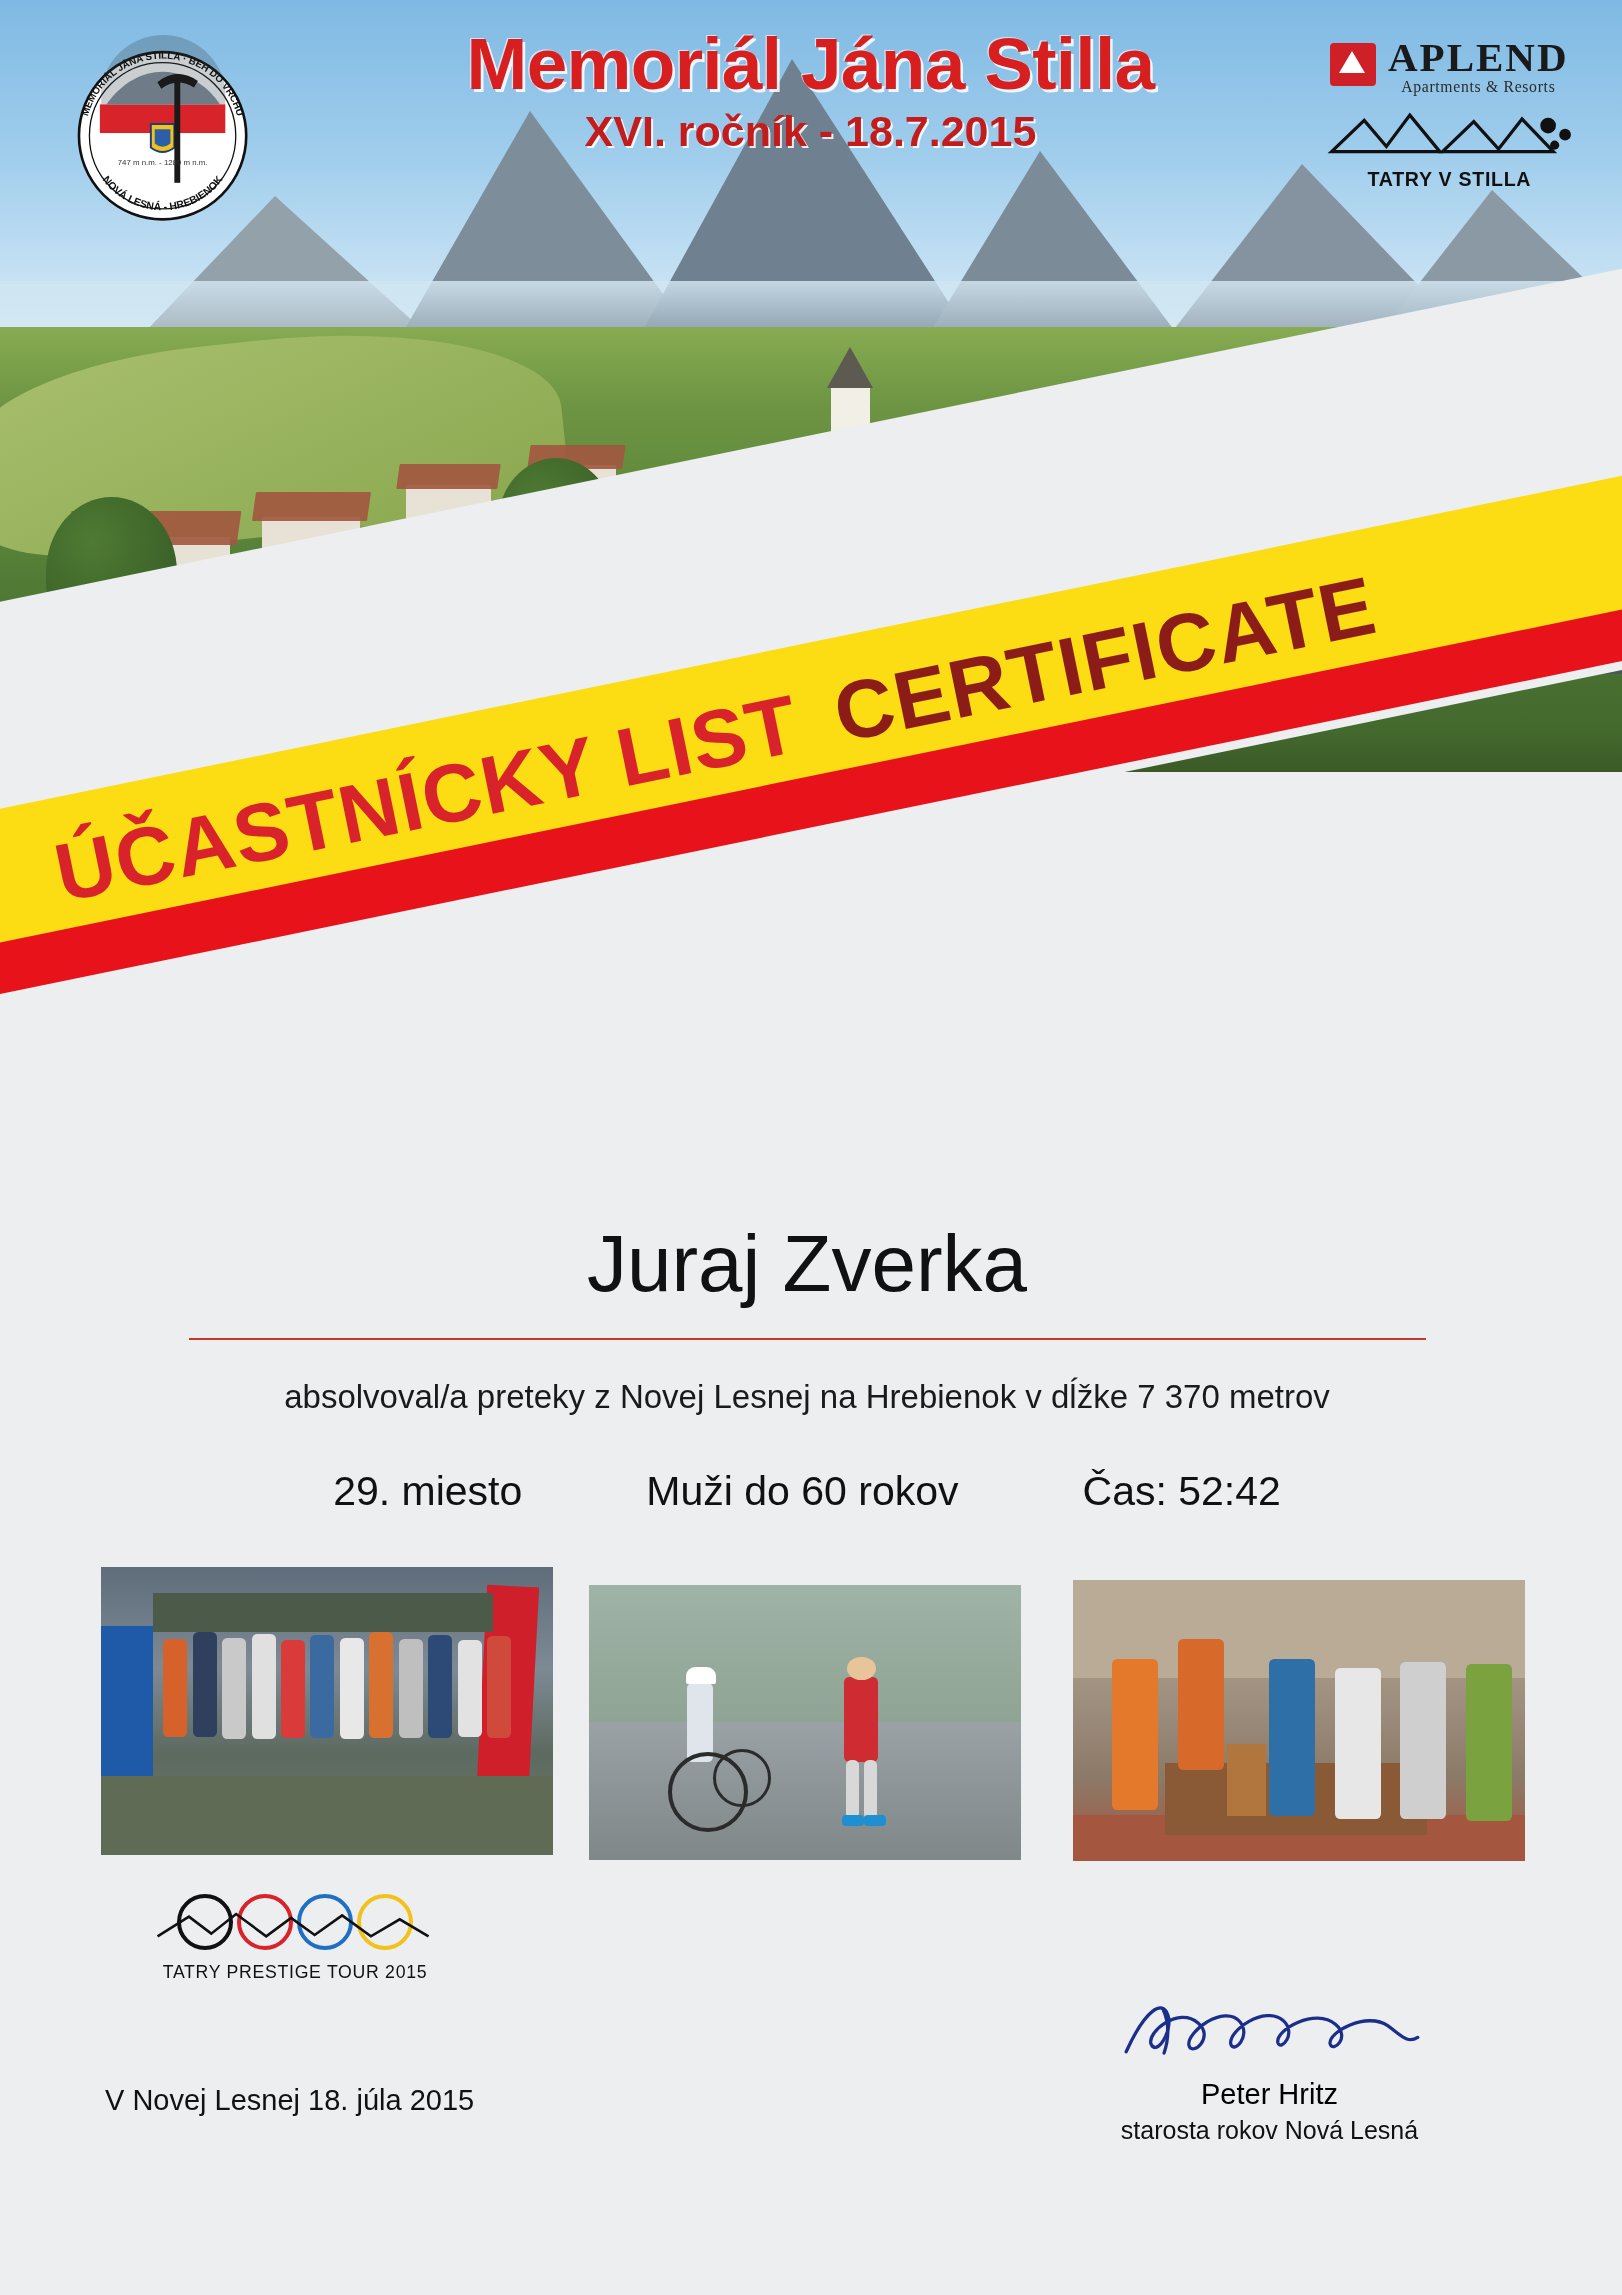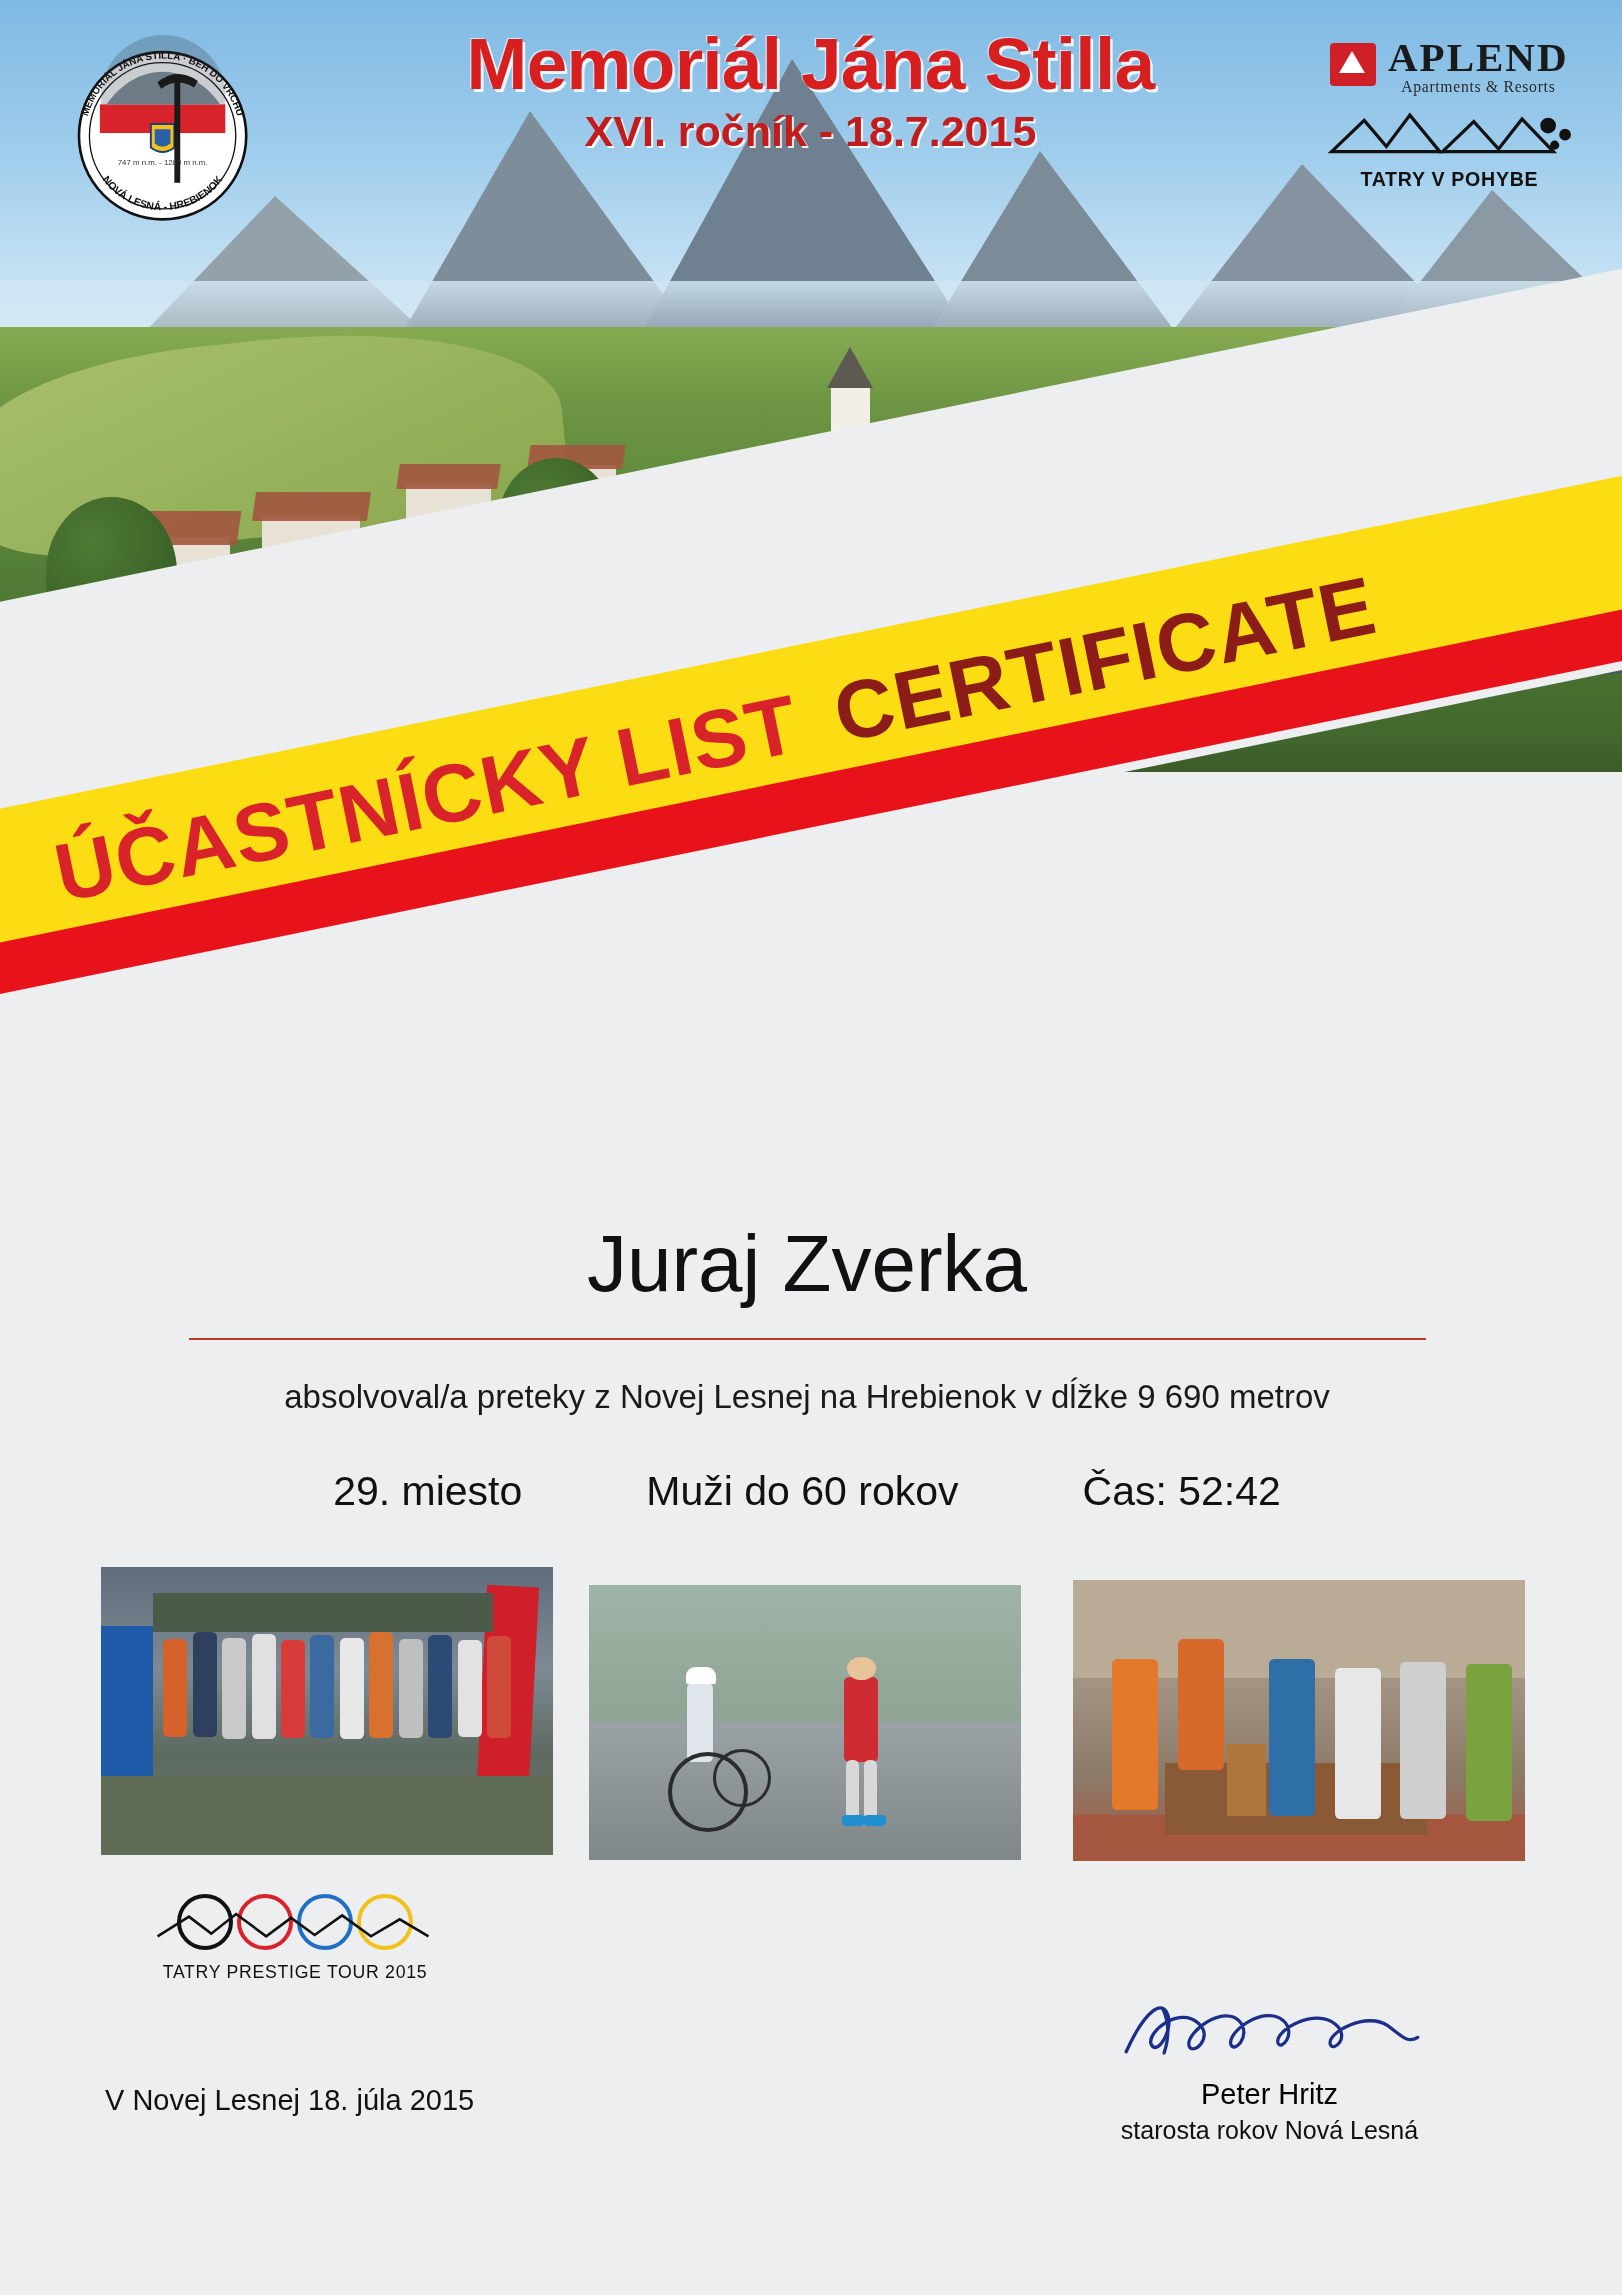--- a/index.html
+++ b/index.html
@@ -471,38 +471,38 @@
       </div>
     </div>
     <div class="tatry-logo">
       <svg width="262" height="60" viewBox="0 0 400 92">
         <path d="M20,70 L70,22 L104,62 L140,14 L186,70 Z" fill="none" stroke="#111" stroke-width="5"></path>
         <path d="M190,70 L238,24 L276,66 L312,20 L360,70 Z" fill="none" stroke="#111" stroke-width="5"></path>
         <circle cx="352" cy="30" r="12" fill="#111"></circle>
         <circle cx="378" cy="44" r="9" fill="#111"></circle>
         <circle cx="362" cy="60" r="7" fill="#111"></circle>
       </svg>
-      <div class="tatry-text">TATRY V POHYBE</div>
+      <div class="tatry-text">TATRY V STILLA</div>
     </div>
   </div>
 
   <div class="banner-wrap">
     <div class="banner-red"></div>
     <div class="banner-yellow"></div>
     <div class="banner-text">
       <span class="banner-sk">ÚČASTNÍCKY LIST</span>
       <span class="banner-en">CERTIFICATE</span>
     </div>
   </div>
 
   <div class="body-area">
 
     <div class="runner-name">Juraj Zverka</div>
     <div class="name-rule"></div>
-    <div class="desc-line">absolvoval/a preteky z Novej Lesnej na Hrebienok v dĺžke 9 690 metrov</div>
+    <div class="desc-line">absolvoval/a preteky z Novej Lesnej na Hrebienok v dĺžke 7 370 metrov</div>
 
     <div class="result-row">
       <span>29. miesto</span>
       <span>Muži do 60 rokov</span>
       <span>Čas: 52:42</span>
     </div>
 
     <div class="photo-strip">
 
       <div class="ph ph1">

